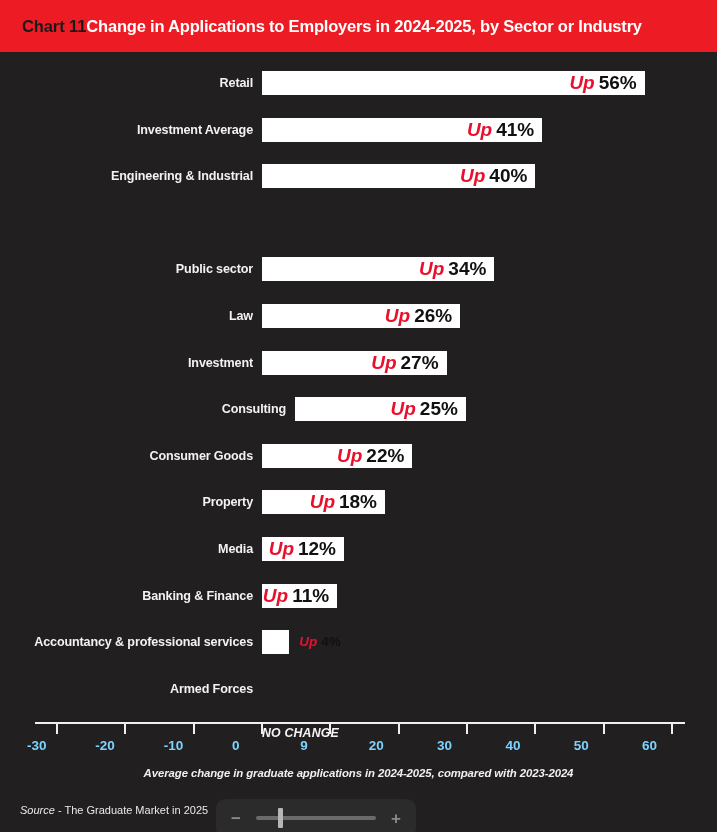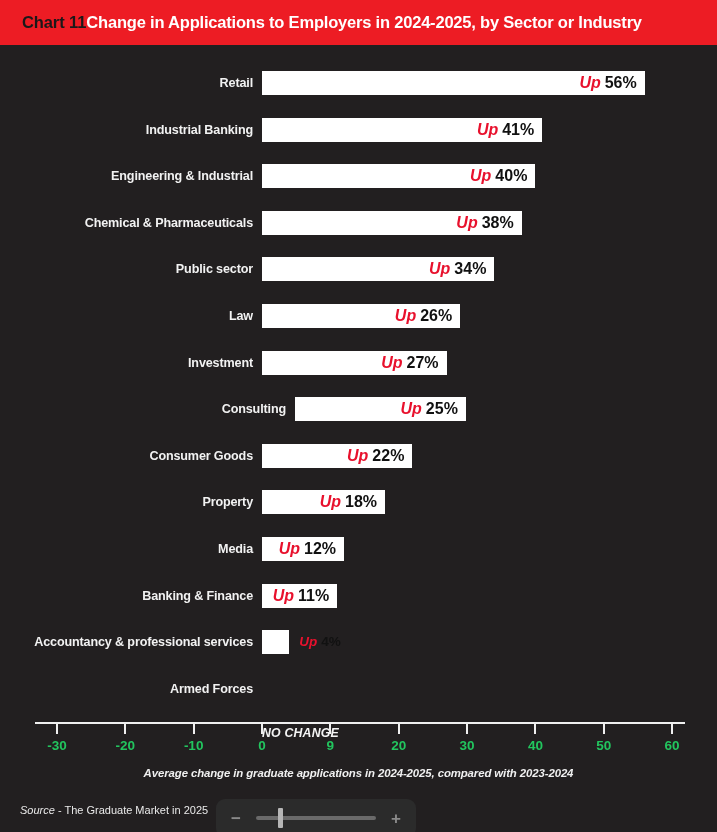--- a/index.html
+++ b/index.html
@@ -15,21 +15,21 @@
     overflow: hidden;
     font-family: "Liberation Sans", sans-serif;
     -webkit-font-smoothing: antialiased;
   }
 
   
   #header-band {
     position: absolute;
     left: 0; top: 0;
     width: 717px;
-    height: 45px;
+    height: 52px;
     background: #ED1C24;
     display: flex;
     align-items: center;
   }
   #chart-number {
     margin-left: 22px;
     font-size: 16.5px;
     font-weight: bold;
     color: #1b1819;
     letter-spacing: -0.1px;
@@ -78,21 +78,21 @@
     height: 24px;
     background: #ffffff;
     box-sizing: border-box;
   }
   .val-inside {
     position: absolute;
     top: 0;
     height: 30px;
     line-height: 24px;
     white-space: nowrap;
-    font-size: 16px;
+    font-size: 19px;
     font-weight: bold;
   }
   .val-outside {
     position: absolute;
     top: 0;
     height: 24px;
     line-height: 24px;
     white-space: nowrap;
     font-size: 13.5px;
     font-weight: bold;
@@ -143,24 +143,24 @@
     top: 2px;
     width: 2px;
     height: 10px;
     background: #efefef;
   }
   .tick-label {
     position: absolute;
     top: 16px;
     width: 60px;
     margin-left: -30px;
-    text-align: center;
+    text-align: left;
     font-size: 13.5px;
     font-weight: bold;
-    color: #22c55e;
+    color: #7dd3fc;
   }
   #axis-caption {
     position: absolute;
     left: 0;
     top: 767px;
     width: 717px;
     text-align: center;
     font-size: 11.4px;
     font-style: italic;
     font-weight: bold;
@@ -231,33 +231,28 @@
     <span id="chart-title">Change in Applications to Employers in 2024-2025, by Sector or Industry</span>
   </div>
 
   <div id="plot">
       <div class="row" style="top: 26px;">
         <div class="cat-label">Retail</div>
         <div class="bar" style="width: 382.76px;"></div>
         <div class="val-inside" style="left: 636.76px; transform: translateX(-100%);"><span class="up-word">Up</span><span class="pct-num">56%</span></div>
       </div>
       <div class="row" style="top: 72.6px;">
-        <div class="cat-label">Industrial Banking</div>
+        <div class="cat-label">Investment Average</div>
         <div class="bar" style="width: 280.235px;"></div>
         <div class="val-inside" style="left: 534.235px; transform: translateX(-100%);"><span class="up-word">Up</span><span class="pct-num">41%</span></div>
       </div>
       <div class="row" style="top: 119.2px;">
         <div class="cat-label">Engineering &amp; Industrial</div>
         <div class="bar" style="width: 273.4px;"></div>
         <div class="val-inside" style="left: 527.4px; transform: translateX(-100%);"><span class="up-word">Up</span><span class="pct-num">40%</span></div>
-      </div>
-      <div class="row" style="top: 165.8px;">
-        <div class="cat-label">Chemical &amp; Pharmaceuticals</div>
-        <div class="bar" style="width: 259.73px;"></div>
-        <div class="val-inside" style="left: 513.73px; transform: translateX(-100%);"><span class="up-word">Up</span><span class="pct-num">38%</span></div>
       </div>
       <div class="row" style="top: 212.4px;">
         <div class="cat-label">Public sector</div>
         <div class="bar" style="width: 232.39px;"></div>
         <div class="val-inside" style="left: 486.39px; transform: translateX(-100%);"><span class="up-word">Up</span><span class="pct-num">34%</span></div>
       </div>
       <div class="row" style="top: 259px;">
         <div class="cat-label">Law</div>
         <div class="bar" style="width: 198.215px;"></div>
         <div class="val-inside" style="left: 452.215px; transform: translateX(-100%);"><span class="up-word">Up</span><span class="pct-num">26%</span></div>

